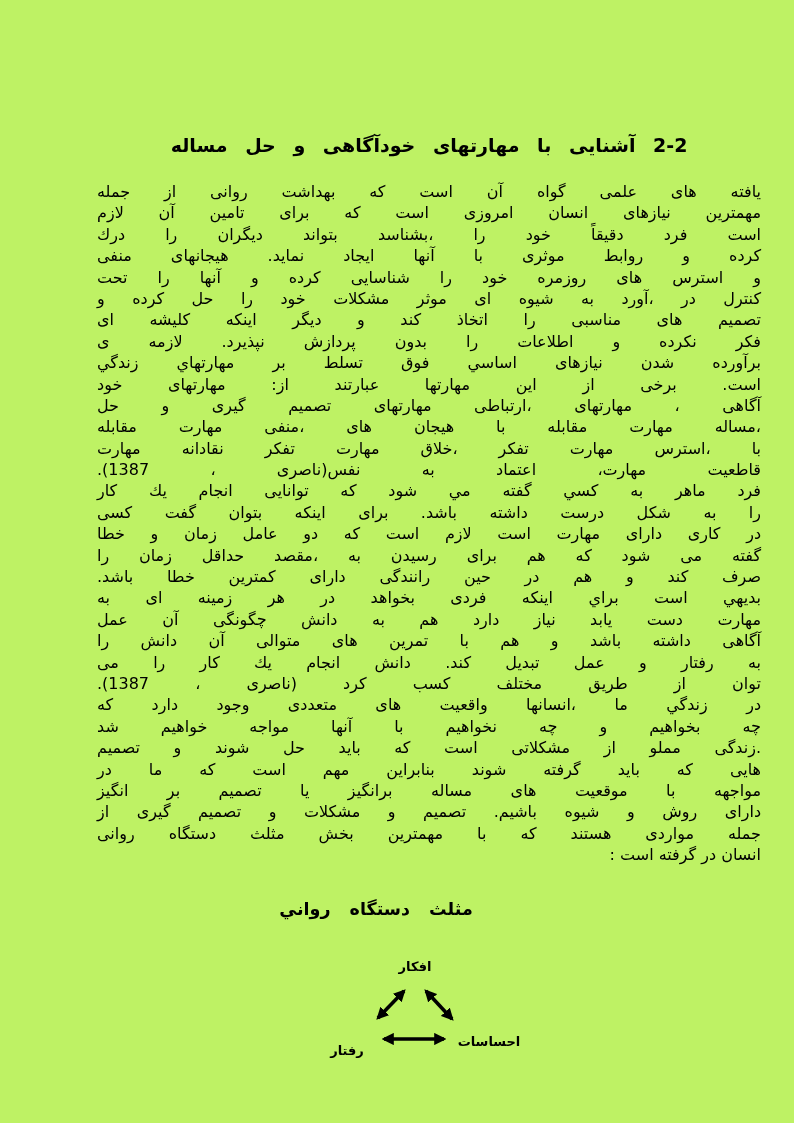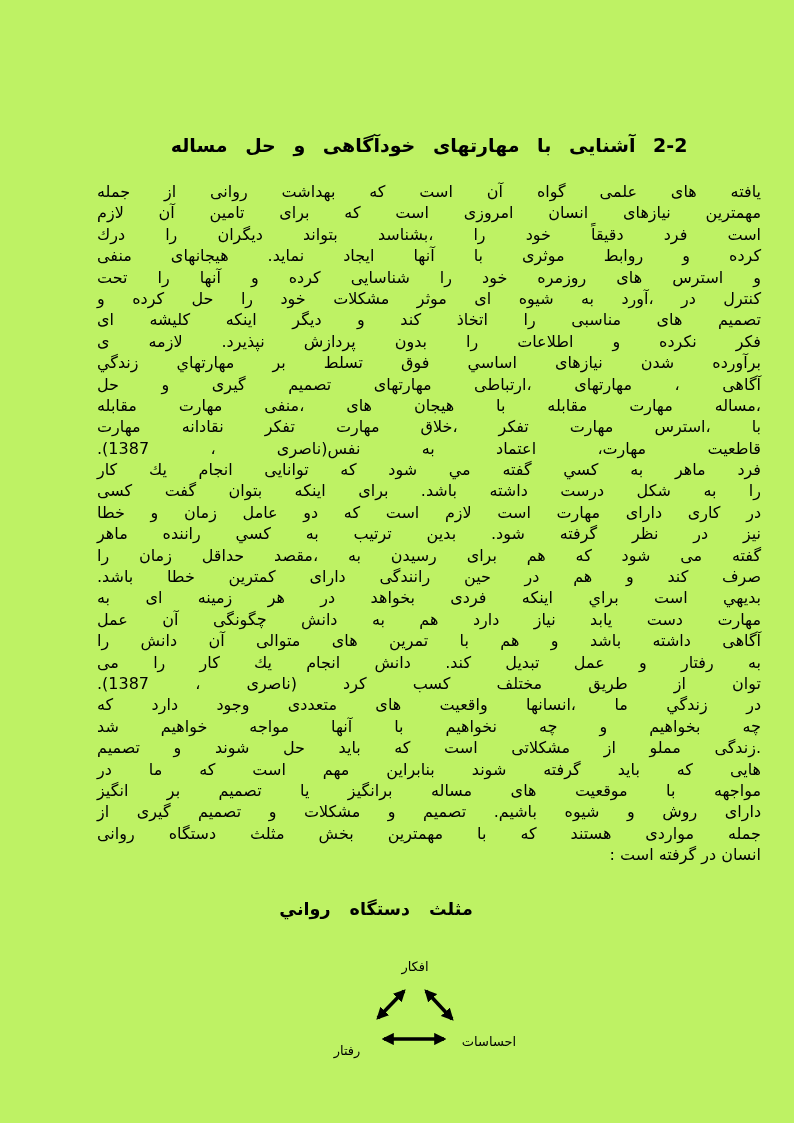--- a/index.html
+++ b/index.html
@@ -53,21 +53,21 @@
   }
   .subheading-inner{display:inline-block;margin-right:-0px;transform:translateX(-53px);}
   .diagram{
     position:absolute;
     left:325px;top:953px;width:200px;height:105px;
   }
   .diagram svg{position:absolute;left:0;top:0;}
   .dlabel{
     position:absolute;
     direction:rtl;
-    font-size:13px;font-weight:normal;
+    font-size:13px;font-weight:bold;
     text-align:center;
     white-space:nowrap;
   }
   .dlabel.top{left:57px;top:6px;width:66px;}
   .dlabel.bleft{left:0px;top:90px;width:44px;}
   .dlabel.bright{left:132px;top:81px;width:64px;}
 </style>
 </head>
 <body>
 
@@ -80,31 +80,31 @@
     <div>
       <div class="tl">یافته های علمی گواه آن است که بهداشت روانی از جمله</div>
       <div class="tl">مهمترین نیازهای انسان امروزی است که برای تامین آن لازم</div>
       <div class="tl">است فرد دقیقاً خود را ،بشناسد بتواند دیگران را درك</div>
       <div class="tl">کرده و روابط موثری با آنها ایجاد نماید. هیجانهای منفی</div>
       <div class="tl">و استرس های روزمره خود را شناسایی کرده و آنها را تحت</div>
       <div class="tl">کنترل در ،آورد به شیوه ای موثر مشکلات خود را حل کرده و</div>
       <div class="tl">تصمیم های مناسبی را اتخاذ کند و دیگر اینکه کلیشه ای</div>
       <div class="tl">فکر نکرده و اطلاعات را بدون پردازش نپذیرد. لازمه ی</div>
       <div class="tl">برآورده شدن نیازهای اساسي فوق تسلط بر مهارتهاي زندگي</div>
+      <div class="tl">است. برخی از این مهارتها عبارتند از: مهارتهای خود</div>
       <div class="tl">آگاهی ، مهارتهای ،ارتباطی مهارتهای تصمیم گیری و حل</div>
       <div class="tl">،مساله مهارت مقابله با هیجان های ،منفی مهارت مقابله</div>
       <div class="tl">با ،استرس مهارت تفکر ،خلاق مهارت تفکر نقادانه مهارت</div>
       <div class="tl">قاطعیت مهارت، اعتماد به نفس‪(ناصری ، 1387)‬.</div>
     </div>
 
     <div>
       <div class="tl">فرد ماهر به کسي گفته مي شود که توانایی انجام یك کار</div>
       <div class="tl">را به شکل درست داشته باشد. برای اینکه بتوان گفت کسی</div>
       <div class="tl">در کاری دارای مهارت است لازم است که دو عامل زمان و خطا</div>
-      <div class="tl">نیز در نظر گرفته شود. بدین ترتیب به کسي راننده ماهر</div>
       <div class="tl">گفته می شود که هم برای رسیدن به ،مقصد حداقل زمان را</div>
       <div class="tl">صرف کند و هم در حین رانندگی دارای کمترین خطا باشد.</div>
       <div class="tl">بدیهي است براي اینکه فردی بخواهد در هر زمینه ای به</div>
       <div class="tl">مهارت دست یابد نیاز دارد هم به دانش چگونگی آن عمل</div>
       <div class="tl">آگاهی داشته باشد و هم با تمرین های متوالی آن دانش را</div>
       <div class="tl">به رفتار و عمل تبدیل کند. دانش انجام یك کار را می</div>
       <div class="tl">توان از طریق مختلف کسب کرد (ناصری ، 1387).</div>
     </div>
 
     <div>

